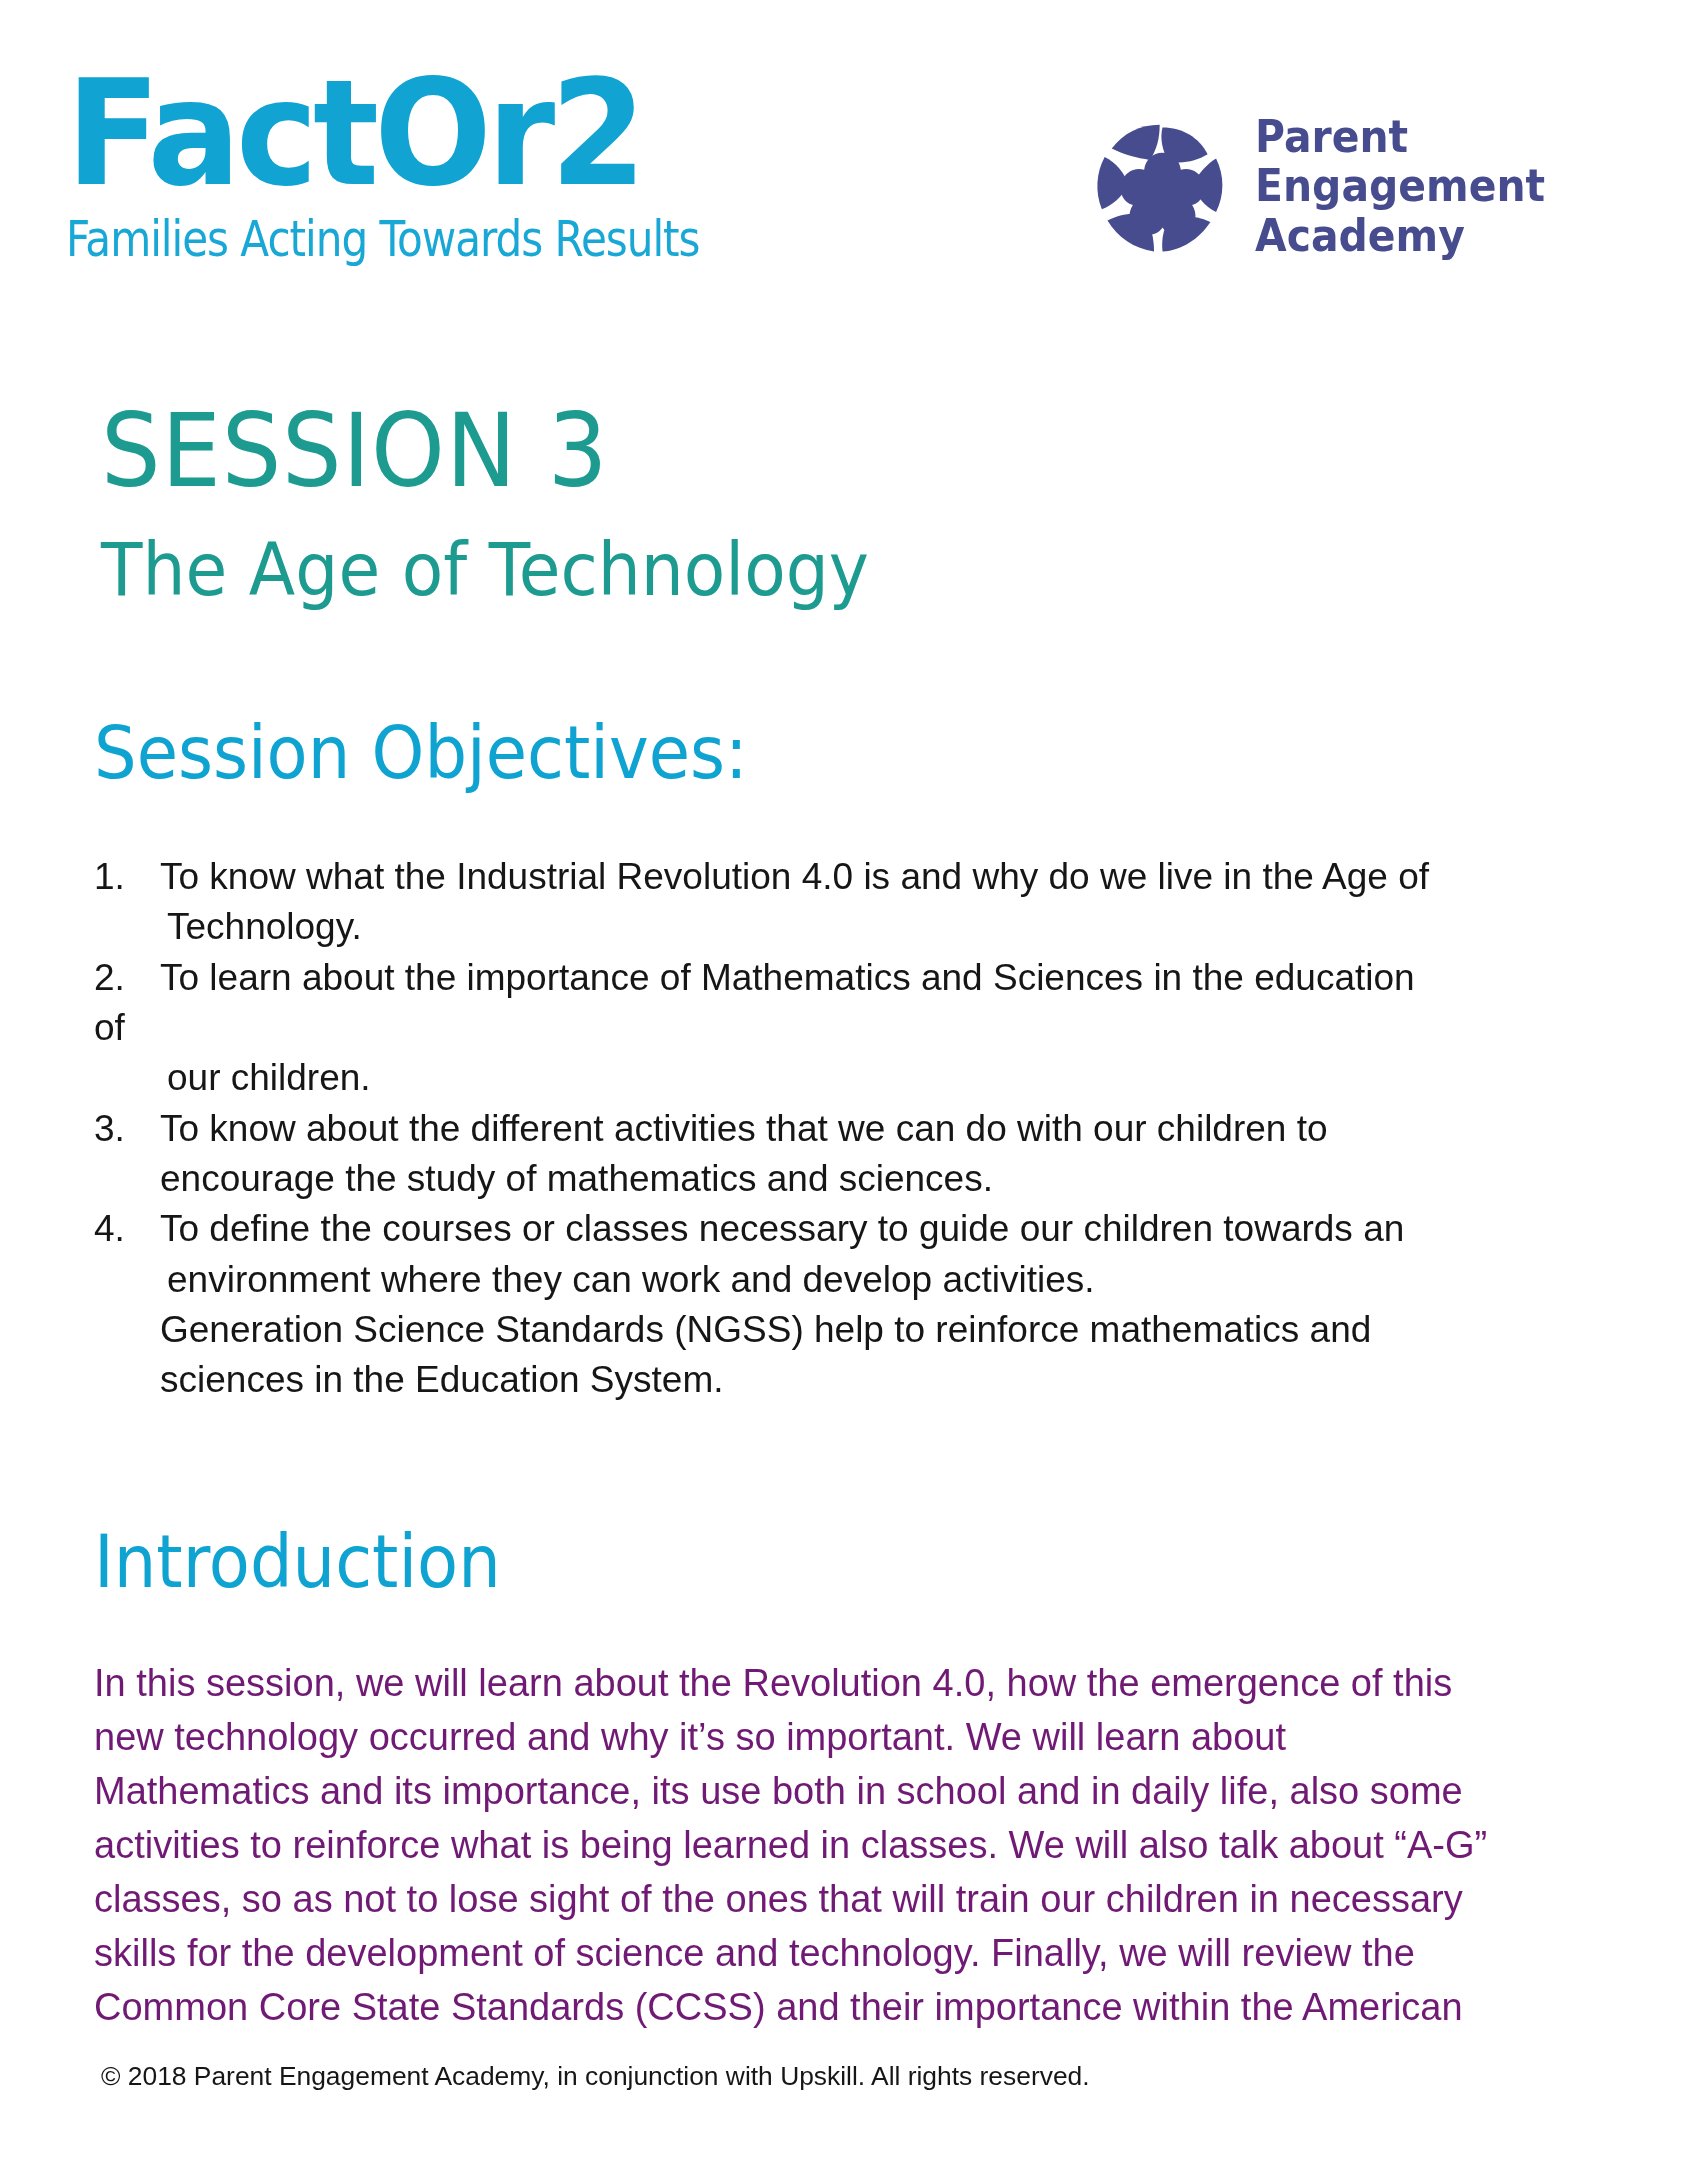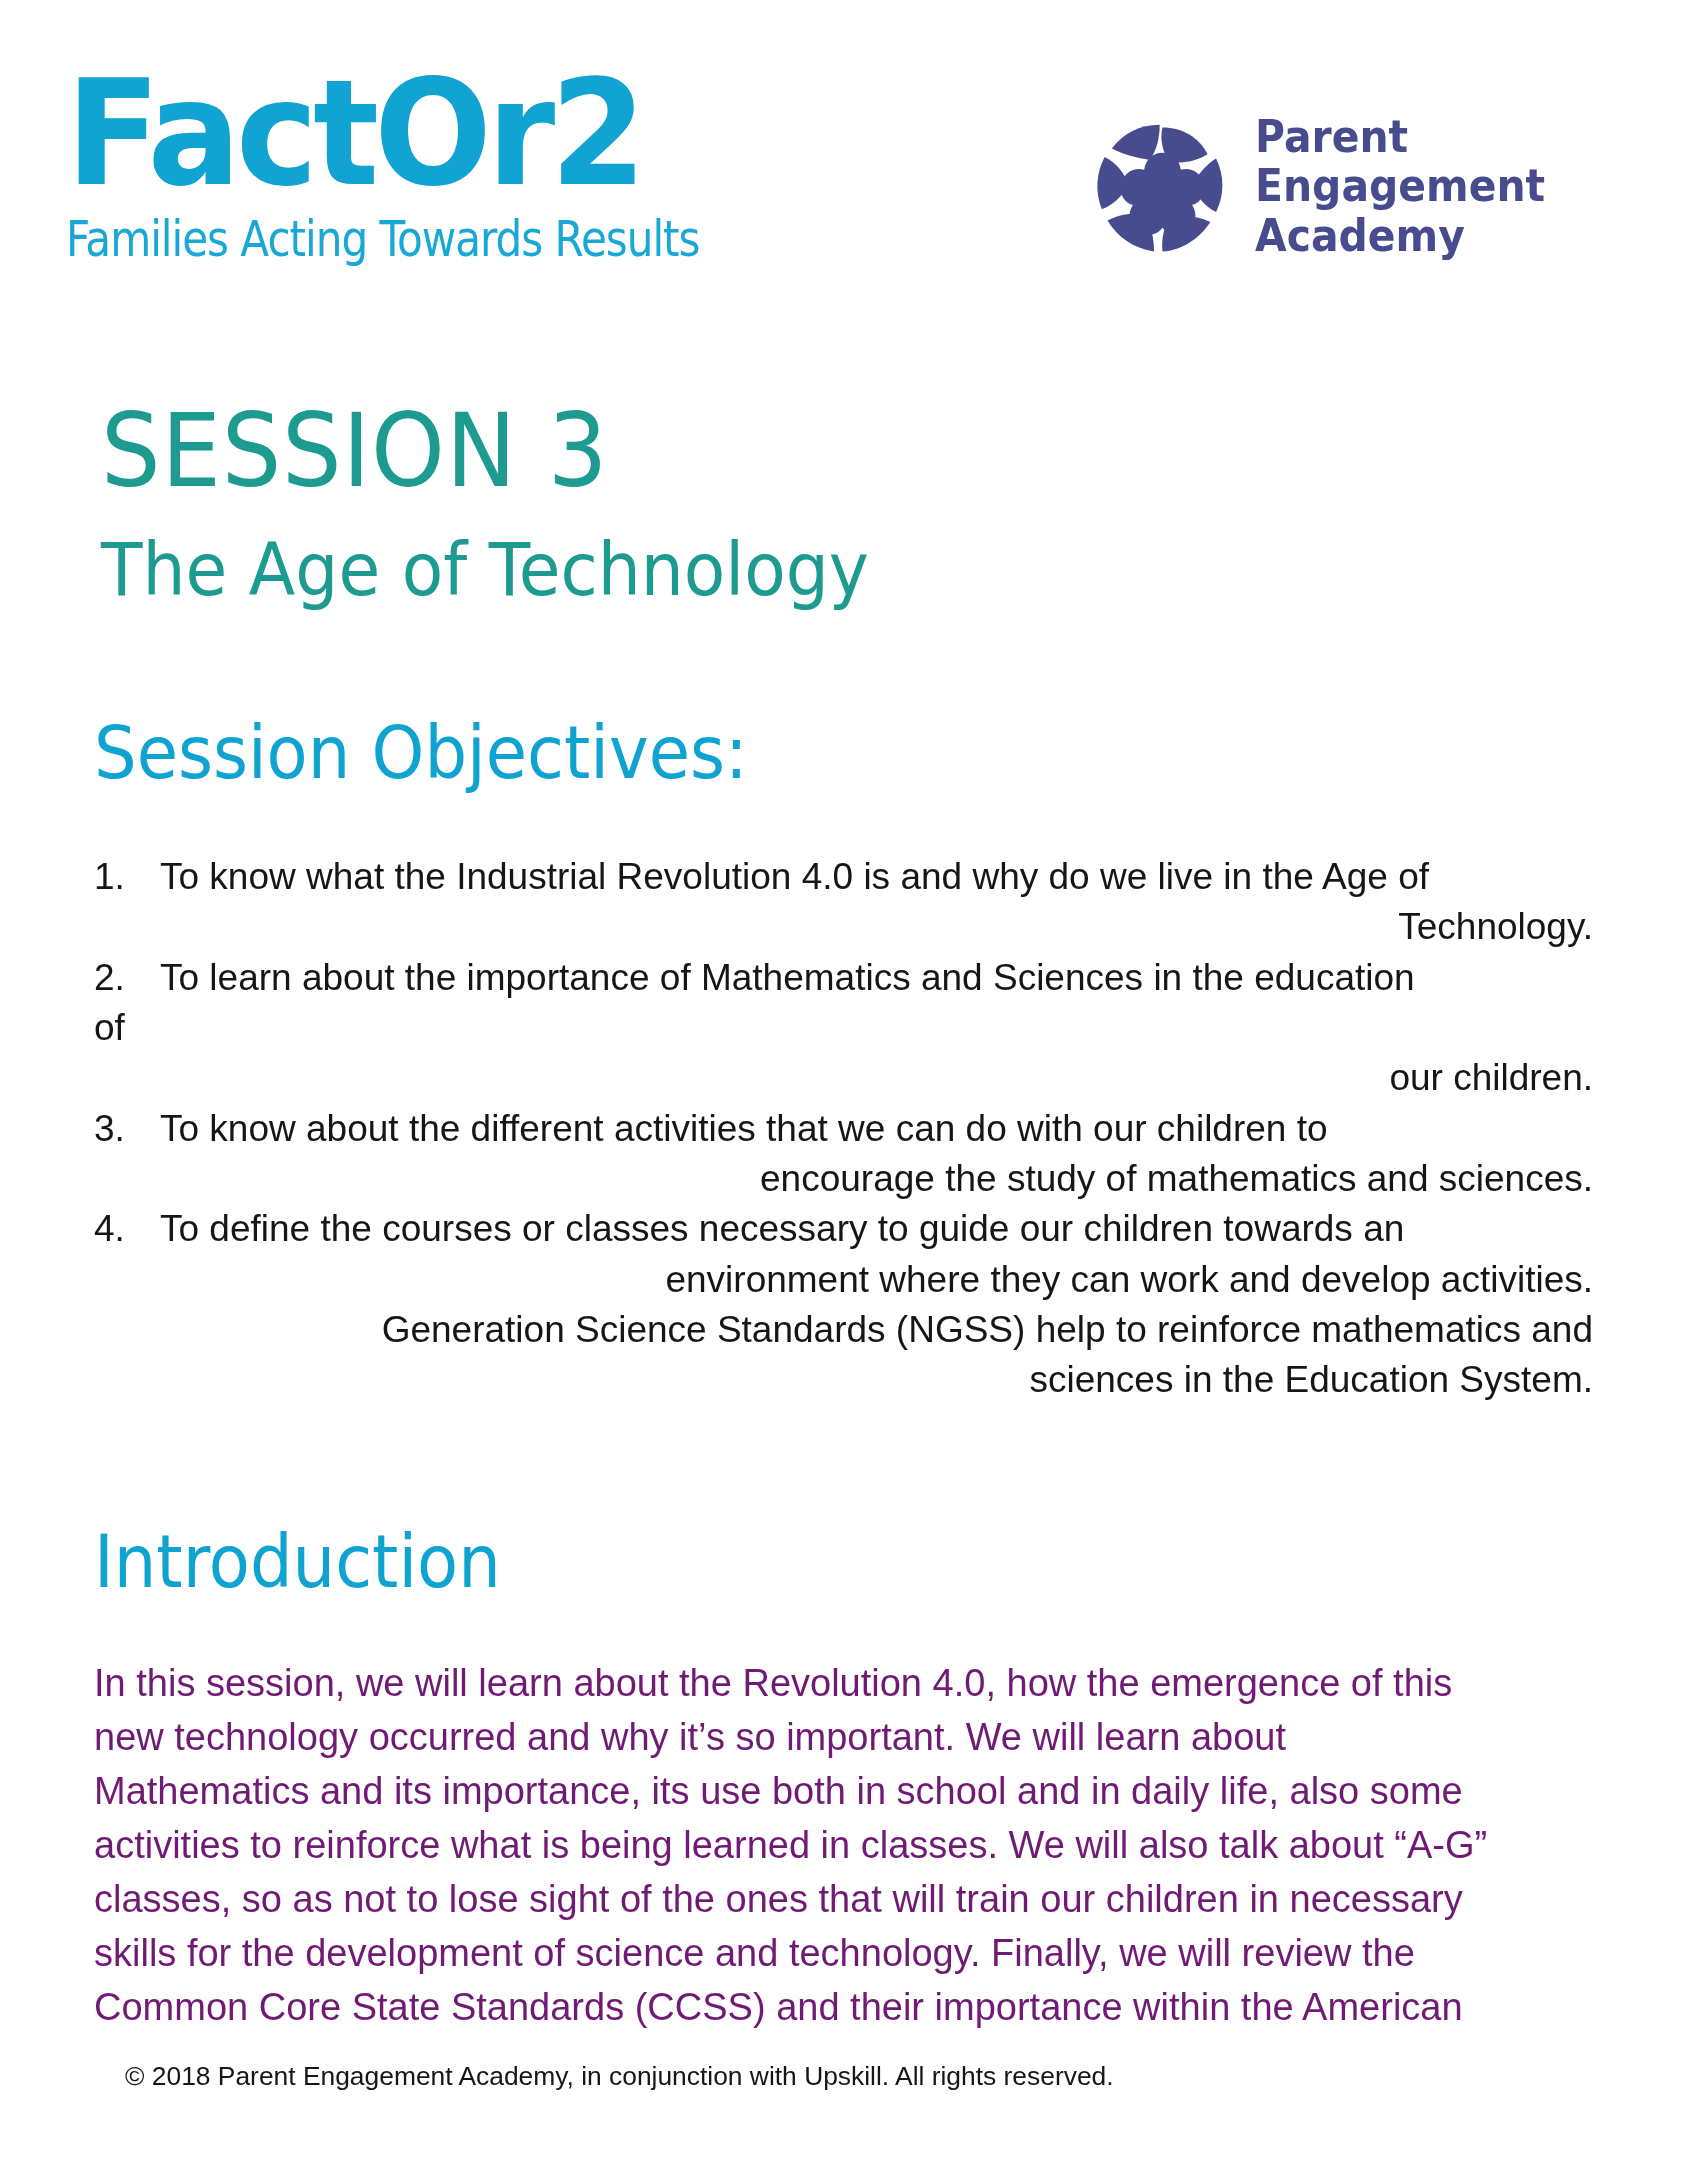--- a/index.html
+++ b/index.html
@@ -163,21 +163,20 @@
     vertical-align: top;
   }
   .obj-row .txt {
     display: inline-block;
     vertical-align: top;
   }
   .obj-cont {
     display: block;
     padding-left: 66px;
     white-space: nowrap;
-    text-align: right;
   }
   .obj-cont.nudge { padding-left: 73px; }
   .obj-orphan {
     display: block;
     padding-left: 0;
     white-space: nowrap;
   }
 
   
   .intro-body {
@@ -196,21 +195,20 @@
 
   
   .footer {
     position: absolute;
     left: 101px;
     top: 2061px;
     font-size: 26.4px;
     line-height: 1.2;
     color: #161616;
     white-space: nowrap;
-    margin-left: 24px;
   }
 </style>
 </head>
 <body>
 
 <div class="page">
 
   <div class="header">
 
     <div class="factor2-logo">

